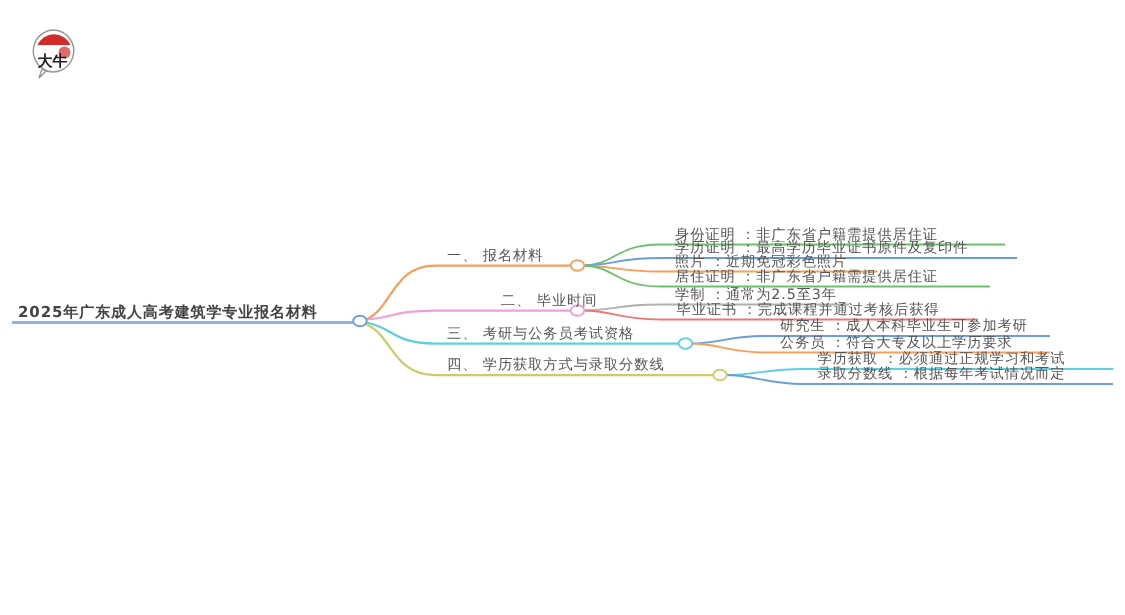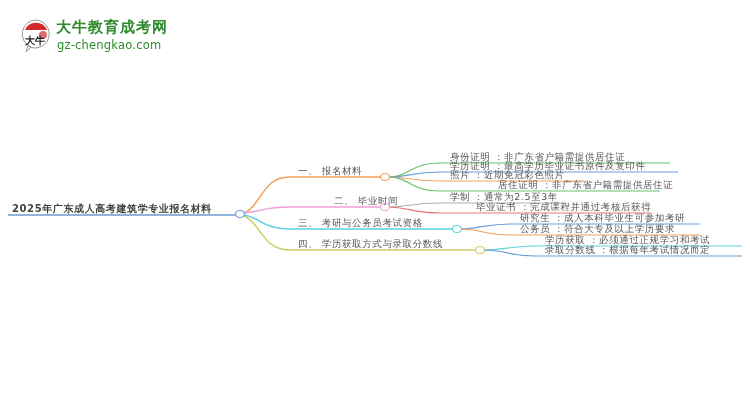--- a/index.html
+++ b/index.html
@@ -18,22 +18,20 @@
 </head>
 <body>
 
 <div class="logo">
   <svg class="logo-badge" viewBox="0 0 32 36">
     <path d="M16 2 A14 14 0 1 1 8 28 L6 34 L11 29 A14 14 0 0 1 16 2 Z" fill="#fff" stroke="#999" stroke-width="1"></path>
     <path d="M5 12 A12 12 0 0 1 27 12 Z" fill="#d42a2a"></path>
     <circle cx="23" cy="17" r="4" fill="#d42a2a" opacity="0.7"></circle>
     <text x="5" y="26" font-size="10" font-weight="bold" fill="#222">大牛</text>
   </svg>
-  <div class="logo-title">大牛教育成考网</div>
-  <div class="logo-url">gz-chengkao.com</div>
 </div>
 
 <svg class="map" width="750" height="410">
 
   <line x1="8" y1="215" x2="236" y2="215" stroke="#8fb3d9" stroke-width="2"></line>
 
   <path d="M244 213 C262 205, 262 177, 290 177 L383 177" fill="none" stroke="#f5a05a" stroke-width="1.5"></path>
   <path d="M244 213 C262 212, 262 207, 290 207 L383 207" fill="none" stroke="#f0a0d8" stroke-width="1.5"></path>
   <path d="M244 215 C262 218, 262 229, 290 229 L455 229" fill="none" stroke="#5ccfe0" stroke-width="1.5"></path>
   <path d="M244 216 C262 224, 262 250, 290 250 L478 250" fill="none" stroke="#cccc6a" stroke-width="1.5"></path>
@@ -58,25 +56,25 @@
   <ellipse cx="457" cy="229" rx="4.5" ry="3.5" fill="#fff" stroke="#5ccfe0" stroke-width="1.2"></ellipse>
   <ellipse cx="480" cy="250" rx="4.5" ry="3.5" fill="#fff" stroke="#cccc6a" stroke-width="1.2"></ellipse>
 </svg>
 
 <div class="lbl root-lbl" style="left:12px; top:203px;">2025年广东成人高考建筑学专业报名材料</div>
 
 <div class="lbl" style="left:298px; top:165px;">一、 报名材料</div>
 <div class="lbl" style="left:450px; top:151px;">身份证明 ：非广东省户籍需提供居住证</div>
 <div class="lbl" style="left:450px; top:160px;text-align:center;">学历证明 ：最高学历毕业证书原件及复印件</div>
 <div class="lbl" style="left:450px; top:169px;">照片 ：近期免冠彩色照片</div>
-<div class="lbl" style="left:450px; top:179px;margin-left:48px;">居住证明 ：非广东省户籍需提供居住证</div>
+<div class="lbl" style="left:450px; top:179px;">居住证明 ：非广东省户籍需提供居住证</div>
 
 <div class="lbl" style="left:298px; top:195px;margin-left:36px;">二、 毕业时间</div>
 <div class="lbl" style="left:450px; top:191px;">学制 ：通常为2.5至3年</div>
-<div class="lbl" style="left:476px; top:201px;text-align:center;">毕业证书 ：完成课程并通过考核后获得</div>
+<div class="lbl" style="left:451px; top:201px;text-align:center;">毕业证书 ：完成课程并通过考核后获得</div>
 
 <div class="lbl" style="left:298px; top:217px;">三、 考研与公务员考试资格</div>
 <div class="lbl" style="left:520px; top:212px;">研究生 ：成人本科毕业生可参加考研</div>
 <div class="lbl" style="left:520px; top:223px;">公务员 ：符合大专及以上学历要求</div>
 
 <div class="lbl" style="left:298px; top:238px;">四、 学历获取方式与录取分数线</div>
 <div class="lbl" style="left:545px; top:234px;">学历获取 ：必须通过正规学习和考试</div>
 <div class="lbl" style="left:545px; top:244px;text-align:right;">录取分数线 ：根据每年考试情况而定</div>
 
 </body></html>

